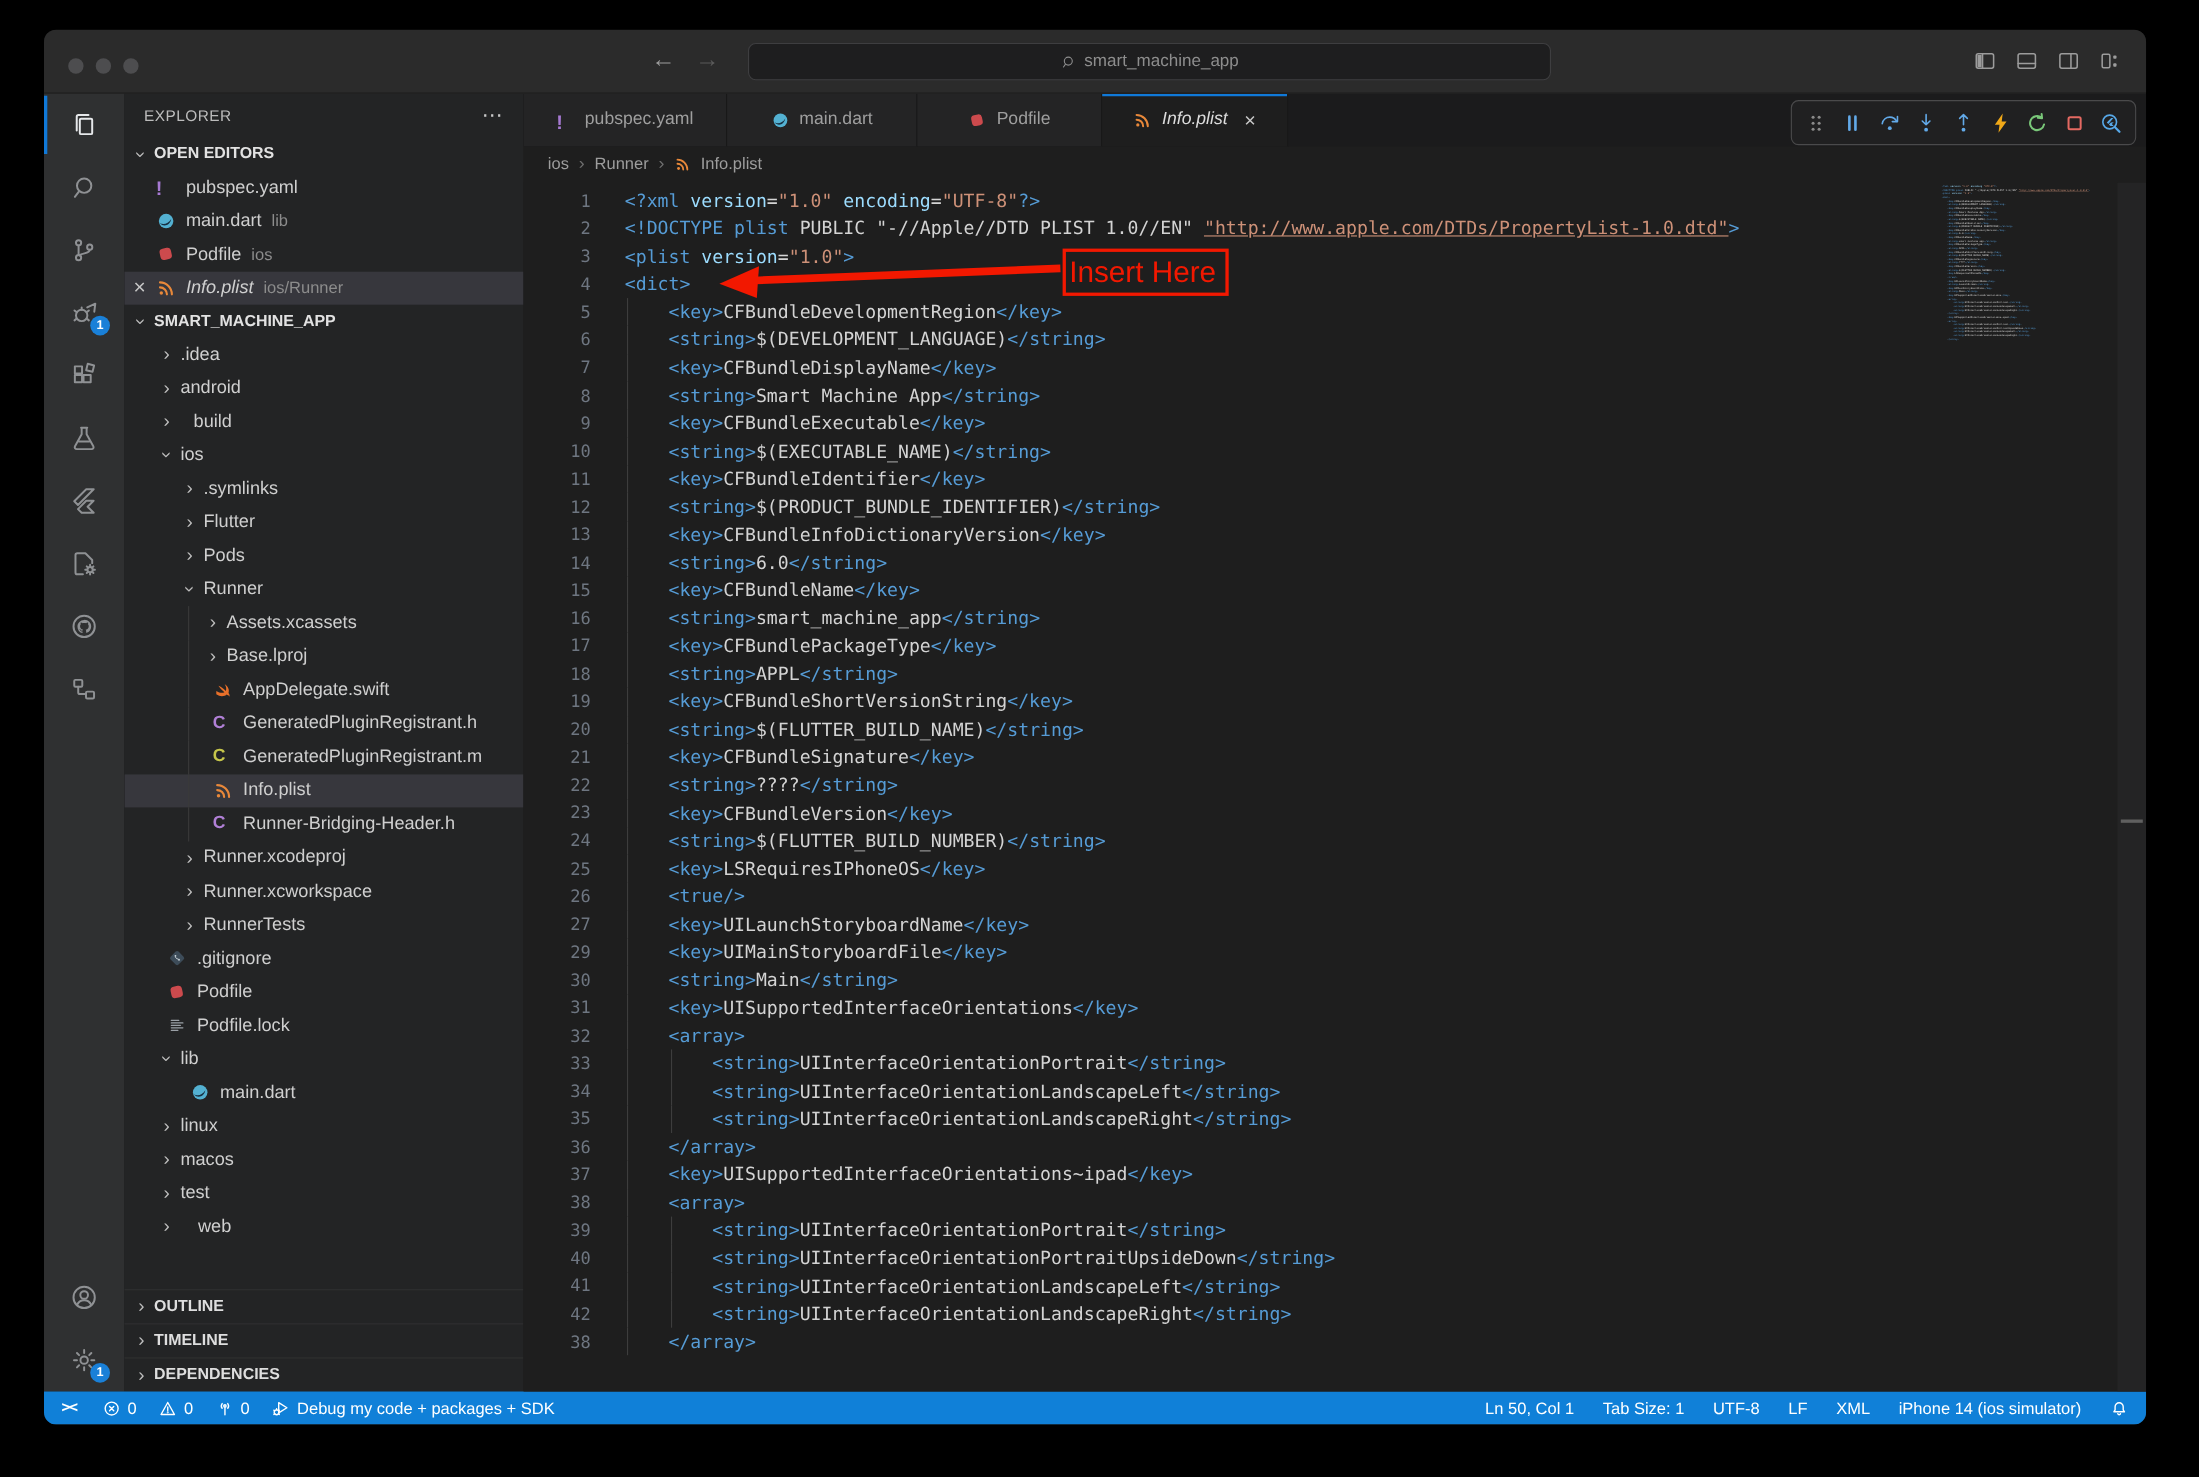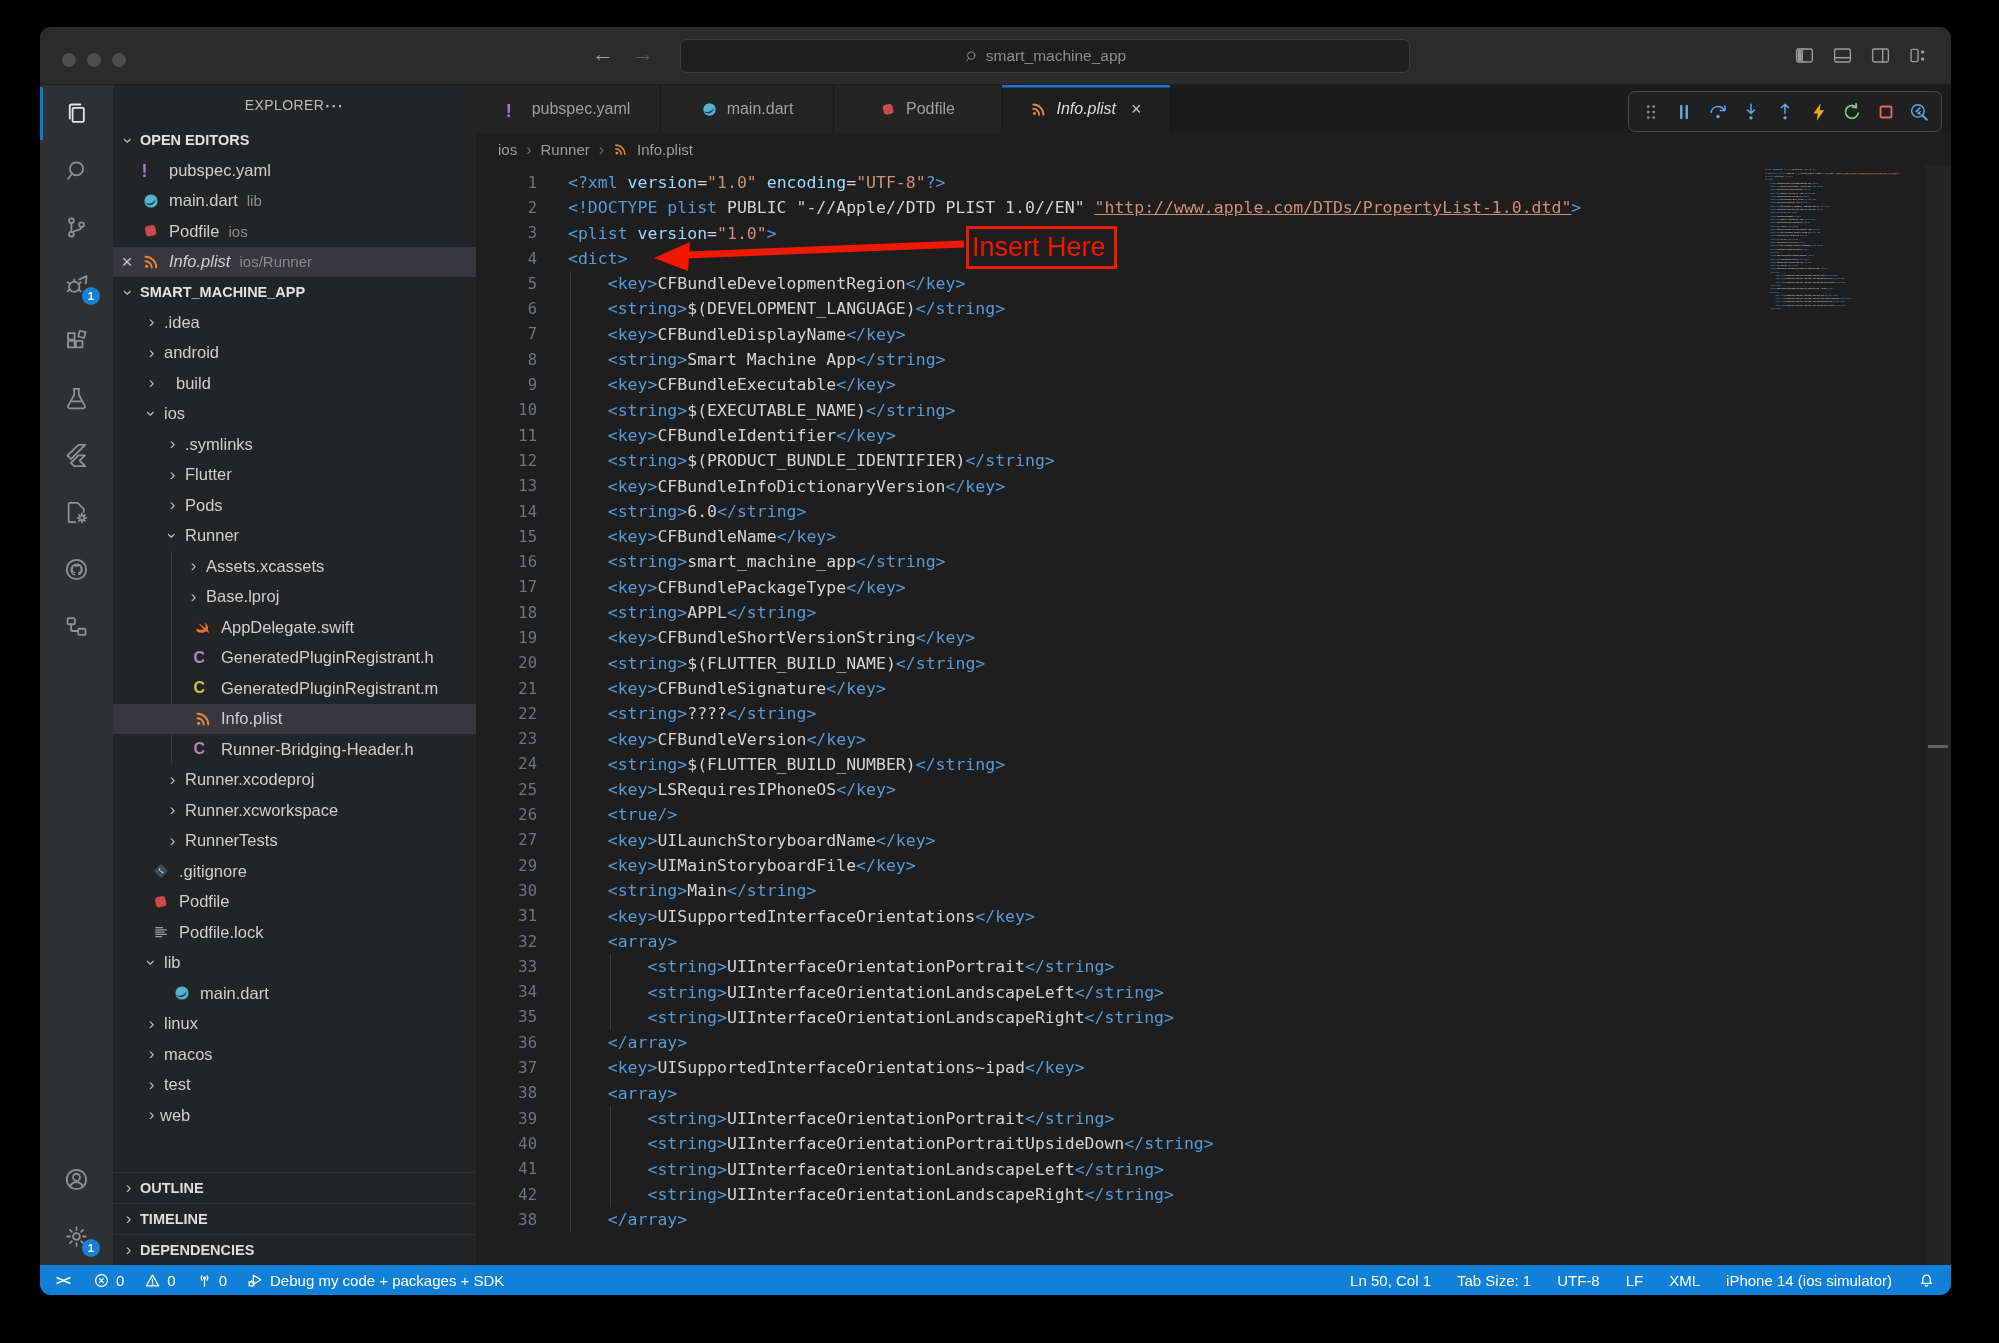--- a/index.html
+++ b/index.html
@@ -25,21 +25,21 @@
   .ab-item { width:73px; height:57px; display:flex; align-items:center; justify-content:center;
     color:#8f9194; position:relative; }
   .ab-item .icn { width:27px; height:27px; }
   .ab-item.active { color:#e6e8ea; }
   .ab-item.active::before { content:""; position:absolute; left:0; top:2px; bottom:2px; width:2.5px; background:#1079d8; }
   .ab-badge { position:absolute; right:13px; bottom:8px; min-width:18px; height:18px; border-radius:9px;
     background:#1a80d8; color:#fff; font-size:11.5px; font-weight:bold; display:flex; align-items:center; justify-content:center; }
   .ab-spacer { flex:1; }
   
   .sidebar { flex:0 0 363px; background:#232425; display:flex; flex-direction:column; color:#cfcfcf; overflow:hidden; }
-  .explorer-header { flex:0 0 40px; display:flex; align-items:center; justify-content:center;
+  .explorer-header { flex:0 0 40px; display:flex; align-items:center; justify-content:space-between;
     padding:0 18px 0 18px; font-size:14px; letter-spacing:.4px; color:#bcbcbc; }
   .ellipsis { color:#c9c9c9; font-size:19px; letter-spacing:1px; }
   .section-header { height:30px; display:flex; align-items:center; gap:3px; font-weight:bold;
     font-size:14.5px; color:#e2e2e2; padding-left:7px; flex:0 0 auto; }
   .chev { width:17px; height:17px; display:inline-flex; align-items:center; justify-content:center;
     color:#bdbdbd; font-size:17px; font-weight:normal; flex:none; }
   .chev.open { transform:rotate(90deg); }
   .row { height:30.5px; display:flex; align-items:center; position:relative; font-size:16.5px; }
   .row.selected { background:#37373d; }
   .row .label { white-space:nowrap; }
@@ -505,21 +505,21 @@
           <div class="row" style="padding-left: 30px;">
             <span class="chev">›</span>
             <span class="label" style="margin-left:4px">macos</span>
           </div>
           <div class="row" style="padding-left: 30px;">
             <span class="chev">›</span>
             <span class="label" style="margin-left:4px">test</span>
           </div>
           <div class="row" style="padding-left: 30px;">
             <span class="chev">›</span>
-            <span class="label" style="margin-left:0">web</span>
+            <span class="label" style="margin-left:20px">web</span>
           </div>
         </div>
       <div class="bottom-sections">
           <div class="bottom-section">
             <span class="chev">›</span>
             <span>OUTLINE</span>
           </div>
           <div class="bottom-section">
             <span class="chev">›</span>
             <span>TIMELINE</span>

